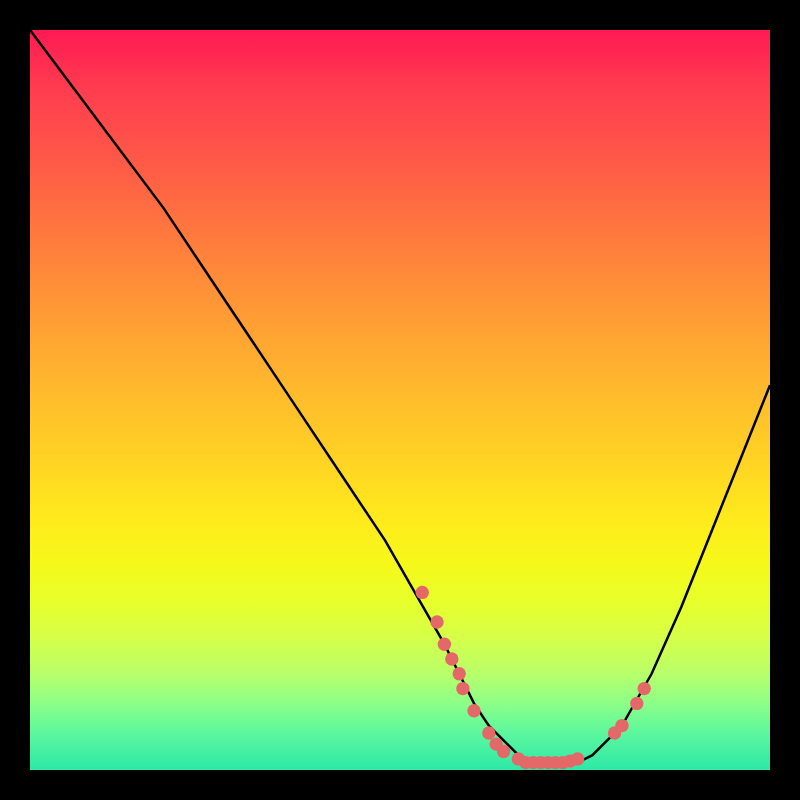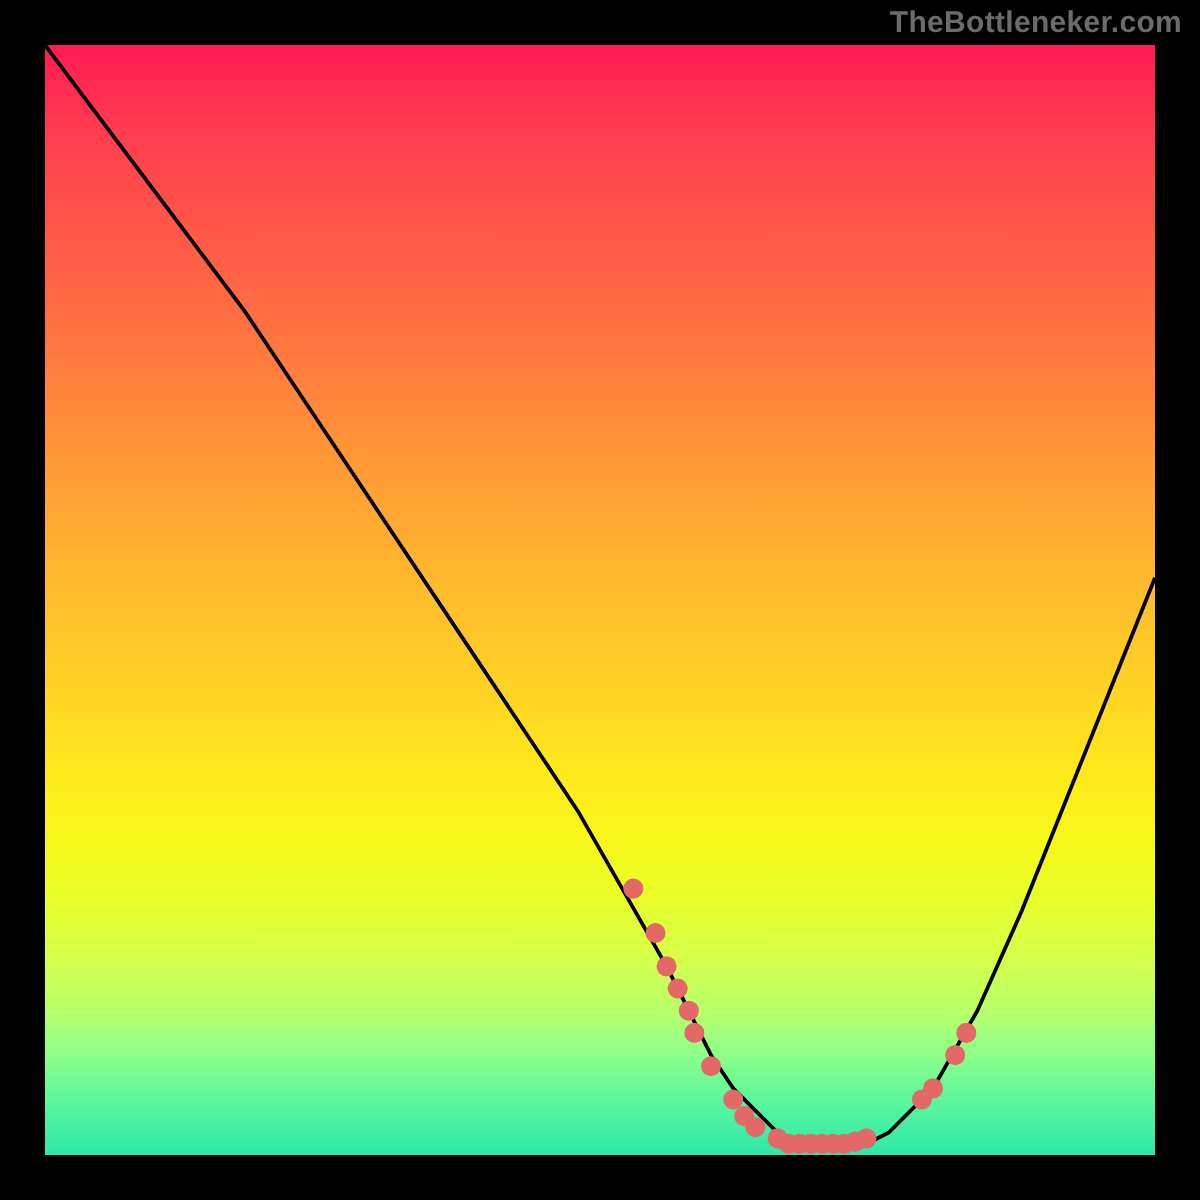--- a/index.html
+++ b/index.html
@@ -91,14 +91,13 @@
         <circle cx="532.8" cy="732.6" r="6.7" fill="#e46868"></circle>
         <circle cx="540.2" cy="731.1" r="6.7" fill="#e46868"></circle>
         <circle cx="547.6" cy="728.9" r="6.7" fill="#e46868"></circle>
         <circle cx="584.6" cy="703.0" r="6.7" fill="#e46868"></circle>
         <circle cx="592.0" cy="695.6" r="6.7" fill="#e46868"></circle>
         <circle cx="606.8" cy="673.4" r="6.7" fill="#e46868"></circle>
         <circle cx="614.2" cy="658.6" r="6.7" fill="#e46868"></circle>
       </g>
   </svg>
 
-  <div class="watermark">TheBottleneker.com</div>
 </div>
 
 </body></html>

